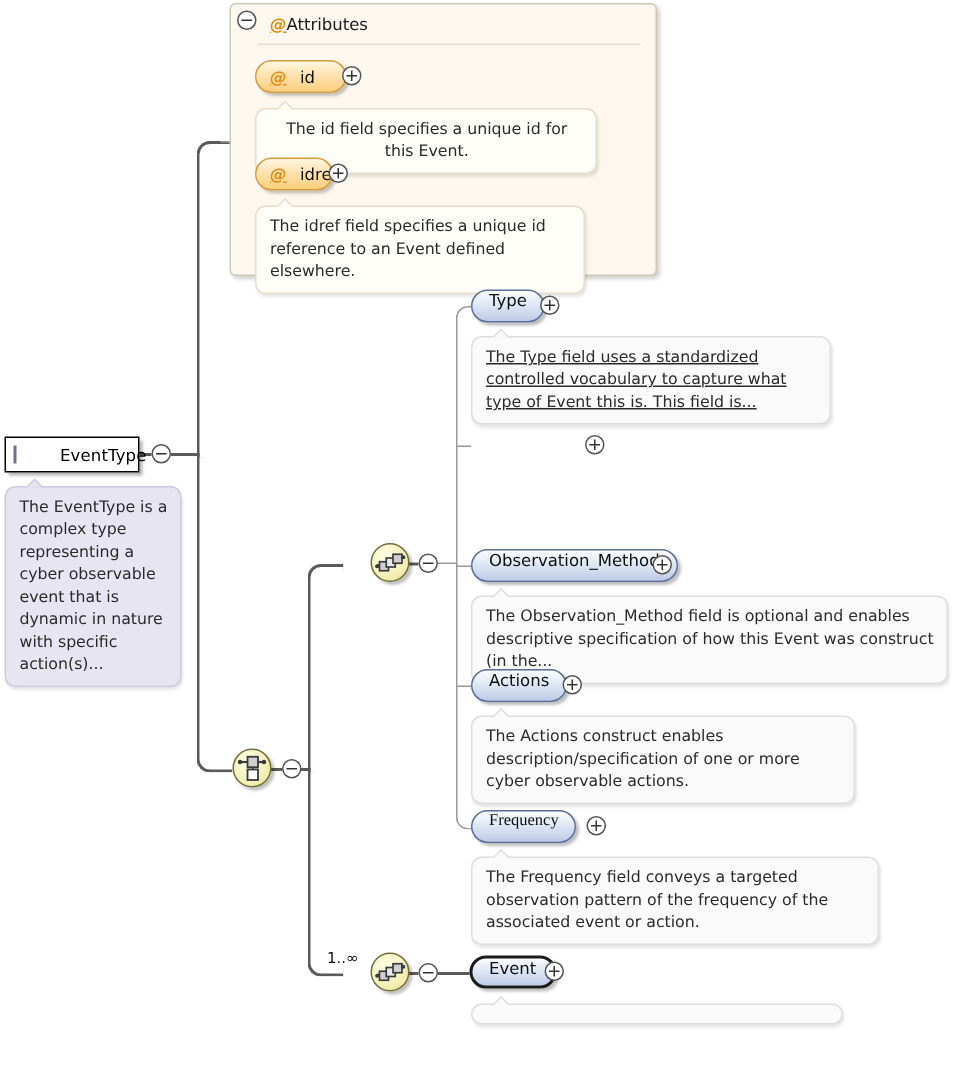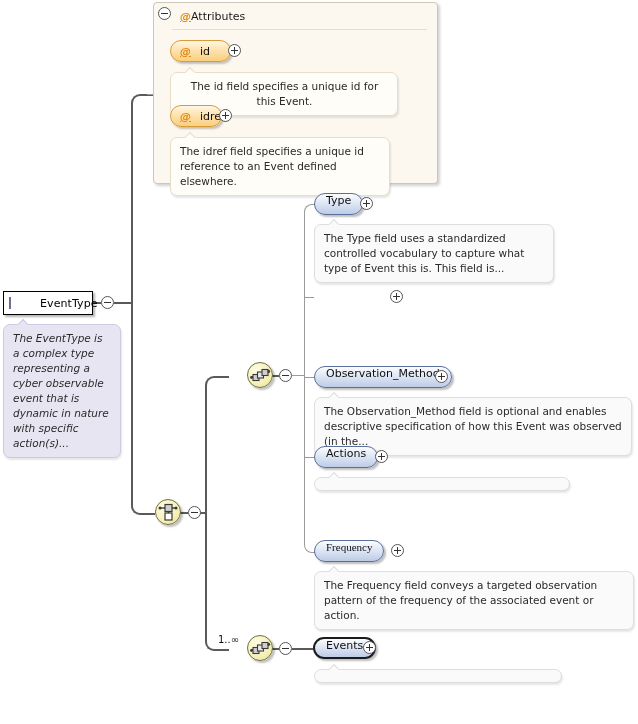--- a/index.html
+++ b/index.html
@@ -235,21 +235,20 @@
     border-color: #e7ddca;
   }
   .annot.inattr .tip::after {
     background: #fffdf8;
     border-left-color: #e7ddca;
     border-top-color: #e7ddca;
   }
   .annot.lavender {
     background: #e8e5f2;
     border-color: #cfc9e2;
-    font-style: italic;
   }
   .annot.lavender .tip::after {
     background: #e8e5f2;
     border-left-color: #cfc9e2;
     border-top-color: #cfc9e2;
   }
   .annot p { margin: 0; }
 
   
   .compositor {
@@ -379,54 +378,55 @@
       <circle cx="3.5" cy="14.5" r="1.4" fill="#3a3a3a"></circle>
       <circle cx="20.8" cy="8.5" r="1.4" fill="#3a3a3a"></circle>
     </svg>
   </div>
   <div class="toggle" style="left:279px; top:642px;"></div>
 
   <div class="elem-pill" style="left:314px; top:193px;">
     <span class="ename">Type</span>
   </div>
   <div class="toggle plus" style="left:360px; top:197px;"></div>
-  <div class="annot" style="left:314px; top:224px; width:240px;">
+  <div class="annot" style="left:314px; top:224px; width:240px;text-decoration:underline;">
     <span class="tip"></span>
     <p>The Type field uses a standardized controlled vocabulary to capture what type of Event this is. This field is...</p>
   </div>
 
   <div class="toggle plus" style="left:390px; top:290px;"></div>
 
   <div class="elem-pill" style="left:314px; top:366px;">
     <span class="ename">Observation_Method</span>
   </div>
   <div class="toggle plus" style="left:435px; top:370px;"></div>
   <div class="annot" style="left:314px; top:397px; width:318px;">
     <span class="tip"></span>
-    <p>The Observation_Method field is optional and enables descriptive specification of how this Event was observed (in the...</p>
+    <p>The Observation_Method field is optional and enables descriptive specification of how this Event was construct (in the...</p>
   </div>
 
   <div class="elem-pill" style="left:314px; top:446px;">
     <span class="ename">Actions</span>
   </div>
   <div class="toggle plus" style="left:375px; top:450px;"></div>
   <div class="annot" style="left:314px; top:477px; width:256px;">
     <span class="tip"></span>
+    <p>The Actions construct enables description/specification of one or more cyber observable actions.</p>
   </div>
 
   <div class="elem-pill" style="left:314px; top:540px;font-family:Liberation Serif, serif;">
     <span class="ename">Frequency</span>
   </div>
   <div class="toggle plus" style="left:391px; top:544px;"></div>
-  <div class="annot" style="left:314px; top:571px; width:320px;">
+  <div class="annot" style="left:314px; top:571px; width:272px;">
     <span class="tip"></span>
     <p>The Frequency field conveys a targeted observation pattern of the frequency of the associated event or action.</p>
   </div>
 
   <div class="elem-pill recursive" style="left:313px; top:637px;">
-    <span class="ename">Events</span>
+    <span class="ename">Event</span>
   </div>
   <div class="toggle plus" style="left:363px; top:641px;"></div>
   <div class="annot" style="left:314px; top:669px; width:248px;">
     <span class="tip"></span>
   </div>
 
 </div>
 
 </body></html>

